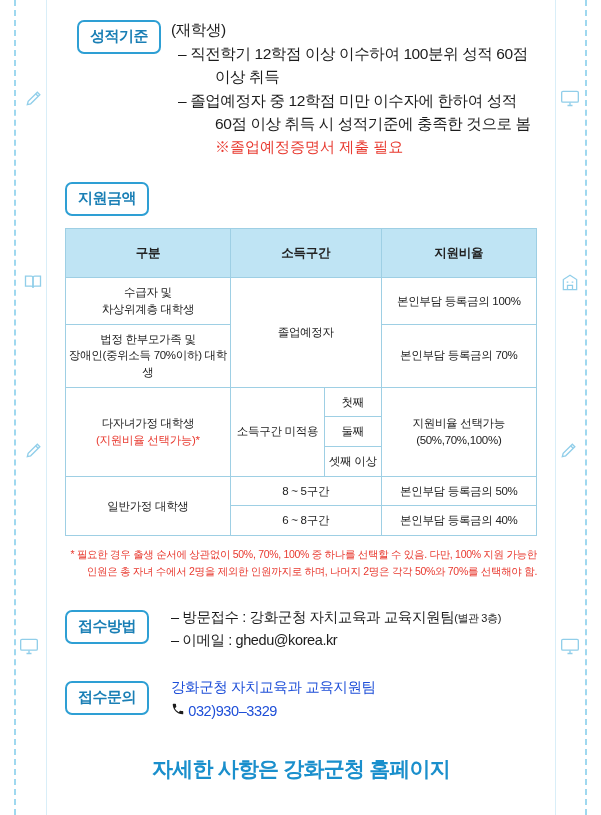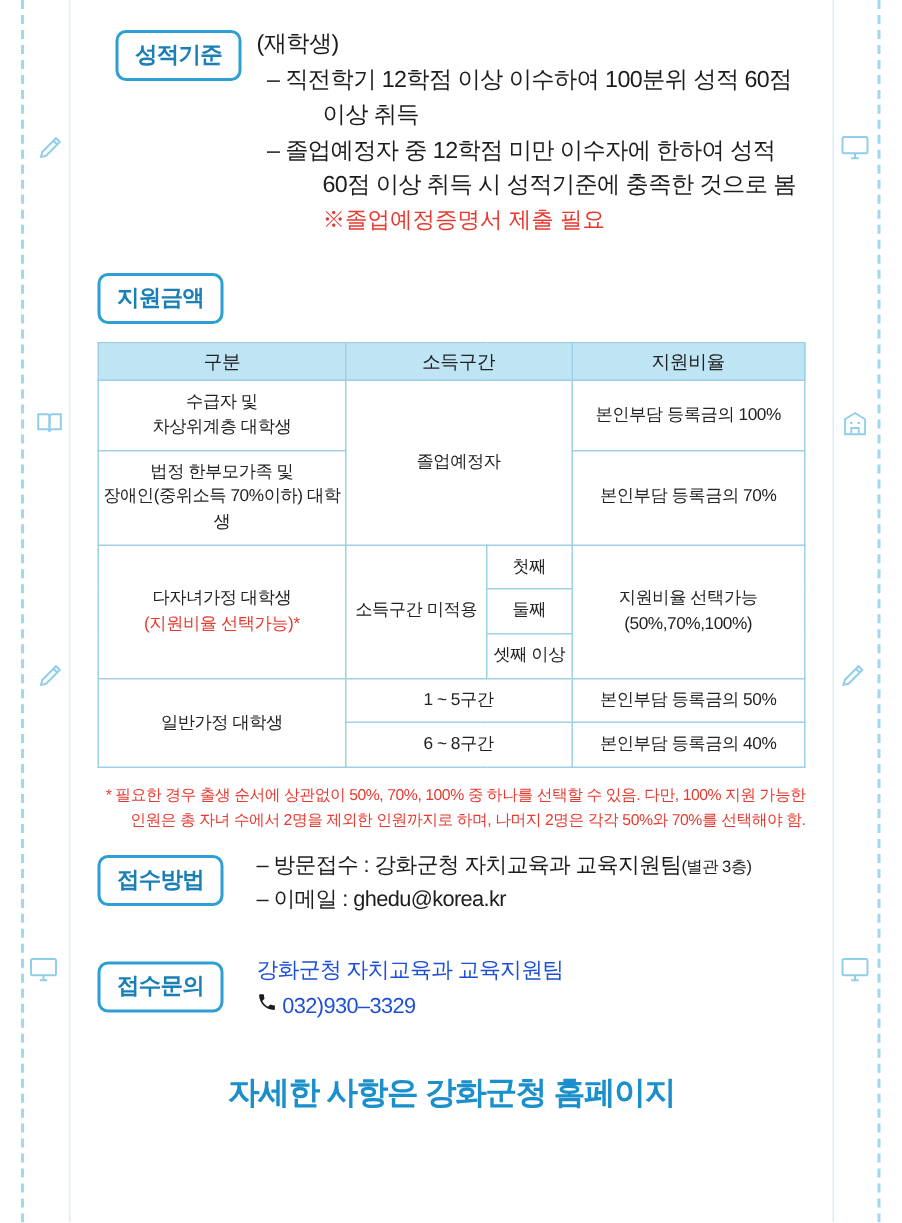--- a/index.html
+++ b/index.html
@@ -103,38 +103,38 @@
     text-align: center;
     vertical-align: middle;
     font-size: 11.5px;
     color: #222;
     padding: 6px 2px;
     line-height: 1.45;
     letter-spacing: -0.3px;
   }
   table.amt th {
     background: #bfe4f4;
-    font-weight: normal;
+    font-weight: bold;
     font-size: 12.5px;
-    padding: 3px 2px;
+    padding: 15px 2px;
   }
   .red { color: #e8392f; }
   .cell-sm { font-size: 11px; }
 
   .footnote {
     margin-top: 10px;
     font-size: 10.5px;
     color: #e8392f;
     line-height: 1.6;
     letter-spacing: -0.3px;
     text-align: right;
   }
 
   
-  .apply { margin-top: 10px; }
+  .apply { margin-top: 26px; }
   .apply .chip-col { width: 96px; flex: 0 0 96px; padding-top: 4px; }
   .apply .txt-col { flex: 1; padding-left: 10px; }
   .apply .line {
     font-size: 14.5px;
     color: #1c1c1c;
     line-height: 1.62;
     letter-spacing: -0.4px;
   }
   .apply .small { font-size: 11px; }
 
@@ -278,21 +278,21 @@
 (50%,70%,100%)</td>
           </tr>
           <tr>
             <td>둘째</td>
           </tr>
           <tr>
             <td>셋째 이상</td>
           </tr>
           <tr>
             <td rowspan="2">일반가정 대학생</td>
-            <td colspan="2">1 ~ 5구간</td>
+            <td colspan="2">8 ~ 5구간</td>
             <td>본인부담 등록금의 50%</td>
           </tr>
           <tr>
             <td colspan="2">6 ~ 8구간</td>
             <td>본인부담 등록금의 40%</td>
           </tr>
         </tbody>
       </table>
 
       <div class="footnote">* 필요한 경우 출생 순서에 상관없이 50%, 70%, 100% 중 하나를 선택할 수 있음. 다만, 100% 지원 가능한 인원은 총 자녀 수에서 2명을 제외한 인원까지로 하며, 나머지 2명은 각각 50%와 70%를 선택해야 함.</div>

